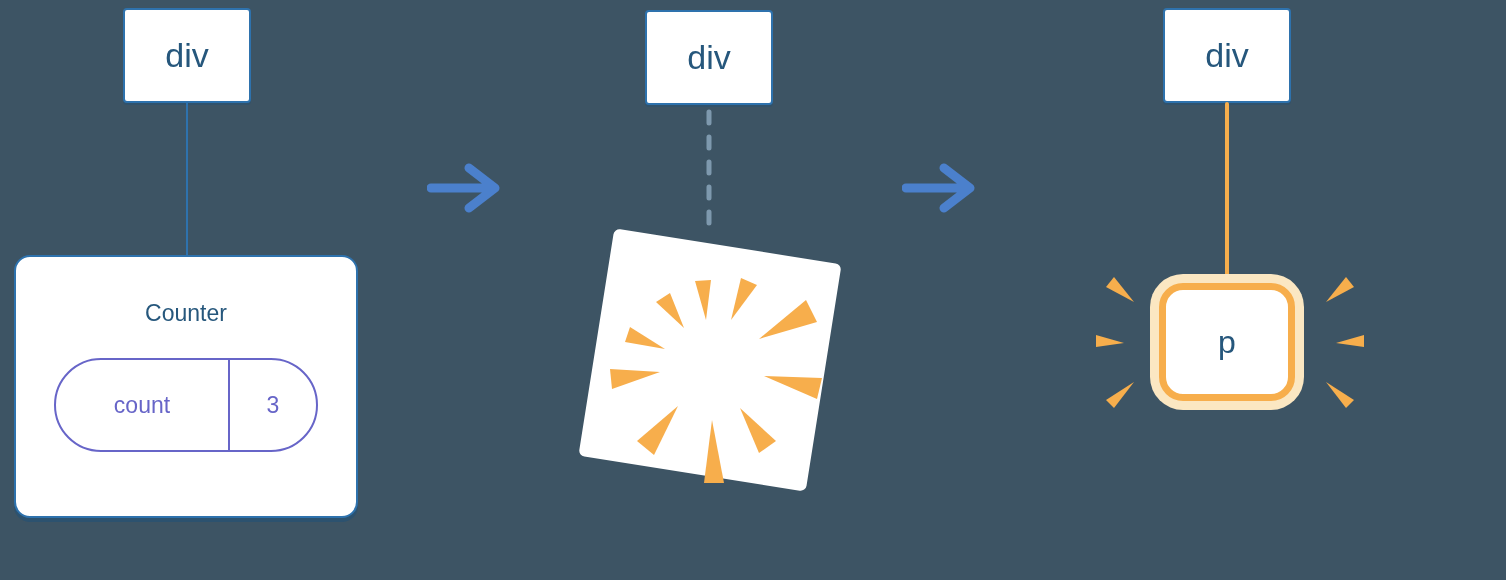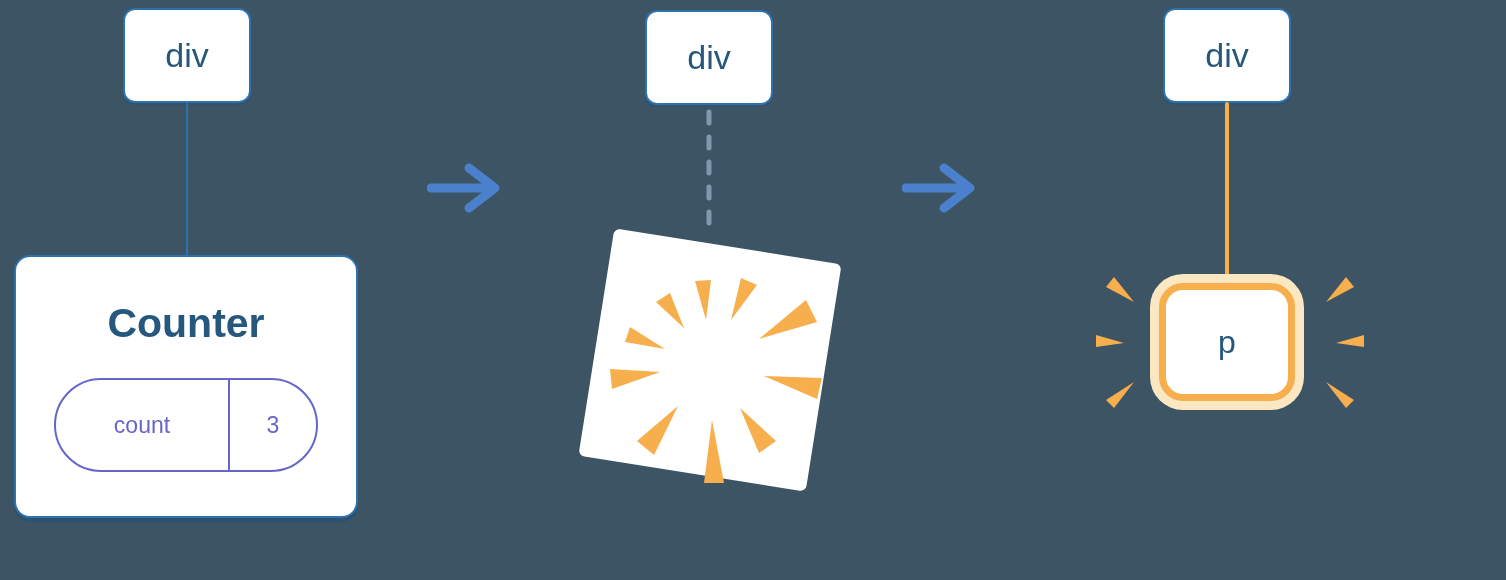--- a/index.html
+++ b/index.html
@@ -10,21 +10,21 @@
     background:#3D5464;
     overflow:hidden;
   }
   
   .tag-node{
     position:absolute;
     width:128px;height:95px;
     box-sizing:border-box;
     background:#ffffff;
     border:2px solid #2E72AD;
-    border-radius:12px;
+    border-radius:4px;
     display:flex;align-items:center;justify-content:center;
     font-size:34px;font-weight:500;color:#26577C;
     box-shadow:0 2px 0 rgba(30,80,120,.35);
   }
   
   .edge-solid-blue{
     position:absolute;width:2px;background:#2E72AD;
   }
   .edge-solid-orange{
     position:absolute;width:4px;background:#F7AE4C;border-radius:2px;
@@ -37,21 +37,21 @@
     width:344px;height:263px;
     box-sizing:border-box;
     background:#ffffff;
     border:2px solid #2E72AD;
     border-radius:16px;
     box-shadow:0 4px 0 rgba(25,80,125,.45);
     display:flex;flex-direction:column;align-items:center;
     padding-top:44px;
   }
   .component-title{
-    font-size:41px;font-weight:700;color:#26577C;
+    font-size:23px;font-weight:400;color:#26577C;
     line-height:1.1;
   }
   .state-pill{
     margin-top:32px;
     width:264px;height:94px;
     box-sizing:border-box;
     border:2px solid #6765C8;
     border-radius:47px;
     display:flex;align-items:stretch;
     overflow:hidden;

